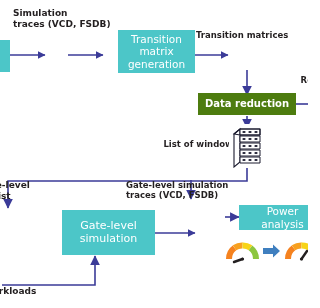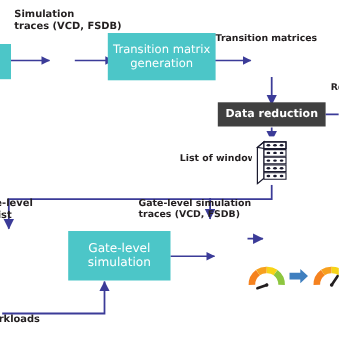--- a/index.html
+++ b/index.html
@@ -14,21 +14,21 @@
 
   .box{
     position:absolute;
     display:flex;align-items:center;justify-content:center;
     text-align:center;
     color:#ffffff;
     line-height:1.18;
     box-sizing:border-box;
   }
   .box.teal{background:#4cc6c8;}
-  .box.slate{background:#404040;font-weight:bold;}
+  .box.slate{background:#4d7c0f;font-weight:bold;}
 
   .lbl{
     position:absolute;
     color:#231f20;
     font-weight:bold;
     line-height:1.18;
     white-space:nowrap;
   }
 
   .icon-windows{
@@ -78,32 +78,35 @@
 
     <line x1="191" y1="180" x2="191" y2="199" stroke="#3b3b98" stroke-width="1.6" marker-end="url(#ahd)"></line>
 
     <line x1="225" y1="217" x2="239" y2="217" stroke="#3b3b98" stroke-width="1.6" marker-end="url(#ah)"></line>
   </svg>
 
   <div class="box teal" style="left:-6px;top:40px;width:16px;height:32px;">
     <span></span>
   </div>
 
-  <div class="box teal" style="left:98px;top:30px;width:98px;height:43px;font-size:10.5px;padding:0 4px;">
+  <div class="box teal" style="left:118px;top:30px;width:77px;height:43px;font-size:10.5px;padding:0 4px;">
     <span>Transition matrix generation</span>
   </div>
 
   <div class="box slate" style="left:198px;top:93px;width:98px;height:22px;font-size:10px;">
     <span>Data reduction</span>
   </div>
 
   <div class="box teal" style="left:62px;top:210px;width:93px;height:45px;font-size:11px;padding:0 4px;">
     <span>Gate-level simulation</span>
   </div>
 
+  <div class="box teal" style="left:239px;top:205px;width:80px;height:25px;font-size:10.5px;justify-content:flex-start;padding-left:7px;">
+    <span>Power analysis</span>
+  </div>
 
   <div class="lbl" style="left:13px;top:8px;width:100px;font-size:9px;">
     <div>Simulation</div>
     <div>traces (VCD, FSDB)</div>
   </div>
 
   <div class="lbl" style="left:196px;top:19px;width:108px;font-size:8.5px;margin-top:11px;">
     <div>Transition matrices</div>
   </div>
 

